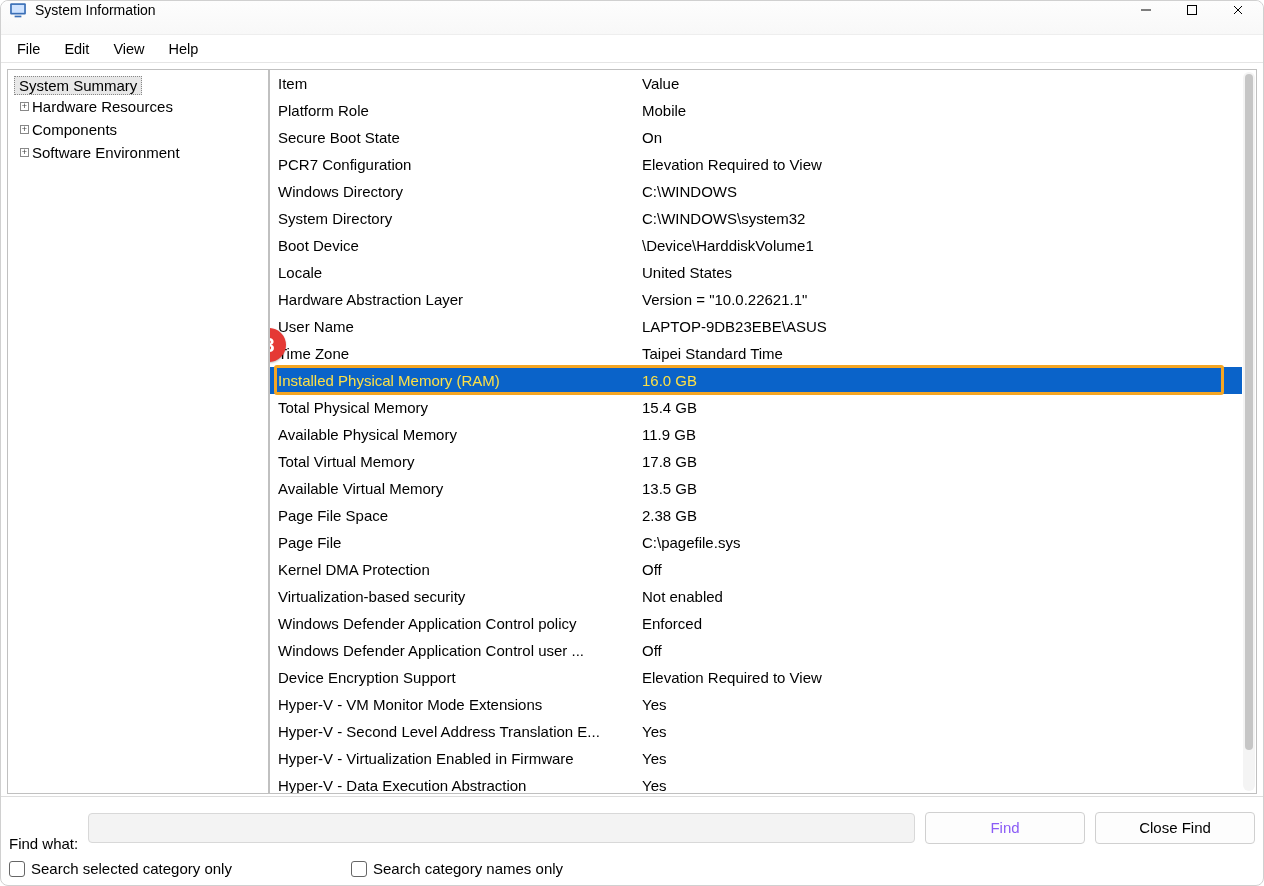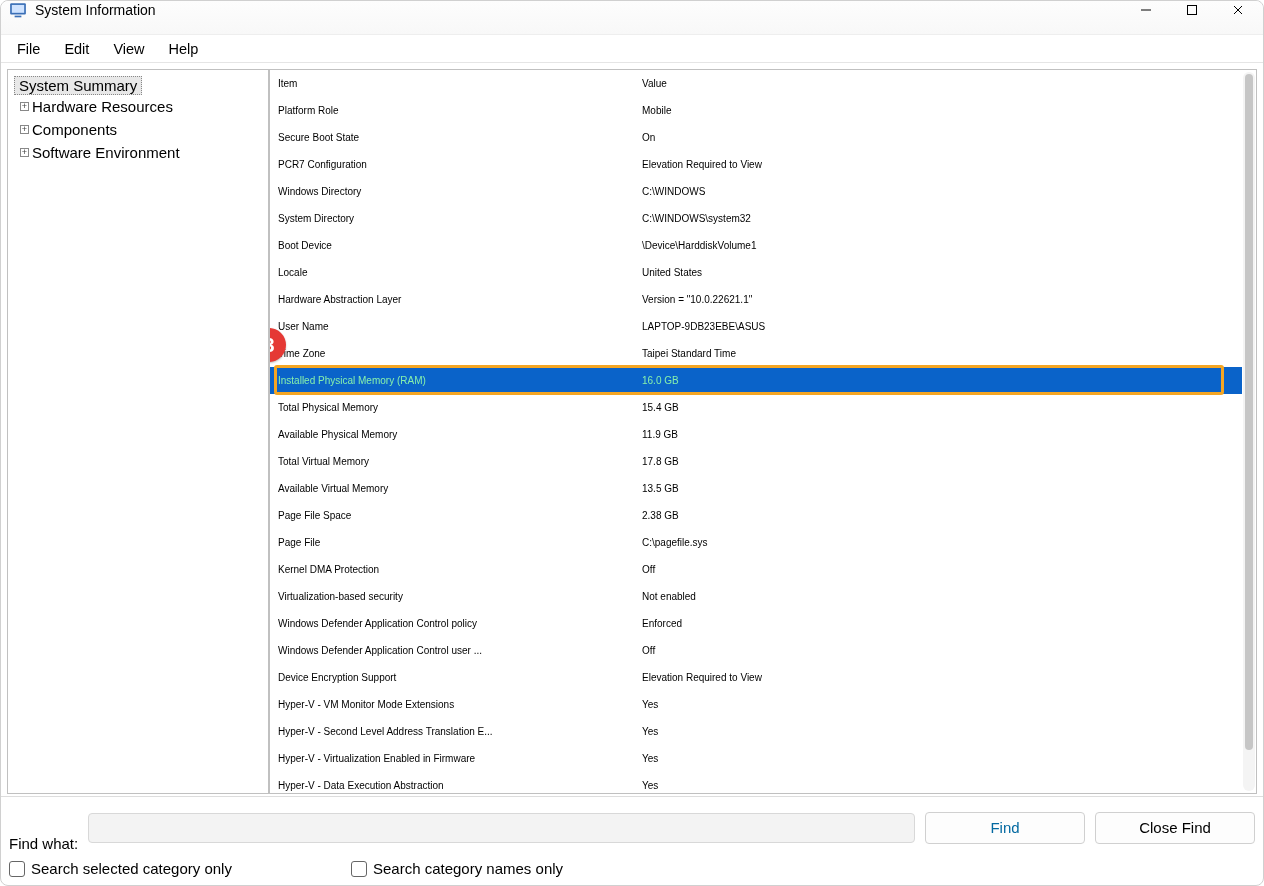--- a/index.html
+++ b/index.html
@@ -120,30 +120,30 @@
   }
   table.kv {
     border-collapse: collapse;
     width: 100%;
     table-layout: fixed;
   }
   table.kv col.c1 { width: 364px; }
   table.kv tr { height: 27px; }
   table.kv td {
     padding: 0 8px;
-    font-size: 10px;
+    font-size: 15px;
     white-space: nowrap;
     overflow: hidden;
     text-overflow: ellipsis;
     vertical-align: middle;
   }
   tr.header td { font-weight: 400; }
   tr.selected {
     background: #0a63c9;
-    color: #86efac;
+    color: #fde047;
     padding-left: 48px;
   }
   
   .highlight-box {
     position: absolute;
     left: 4px; right: 18px;
     border: 3px solid #f5a623;
     border-radius: 3px;
     pointer-events: none;
     top: 295px;
@@ -184,21 +184,21 @@
     font-size: 15px;
   }
   .btn {
     height: 32px;
     min-width: 160px;
     border: 1px solid #d0d0d0;
     border-radius: 4px;
     background: #fdfdfd;
     font-size: 15px;
   }
-  .btn.disabled { color: #0369a1; }
+  .btn.disabled { color: #8b5cf6; }
   .check-row {
     display: flex; gap: 119px;
     padding: 2px 0 4px 0;
   }
   .chk {
     display: flex; align-items: center; gap: 6px;
     font-size: 15px;
   }
   .chk-box {
     width: 16px; height: 16px;

